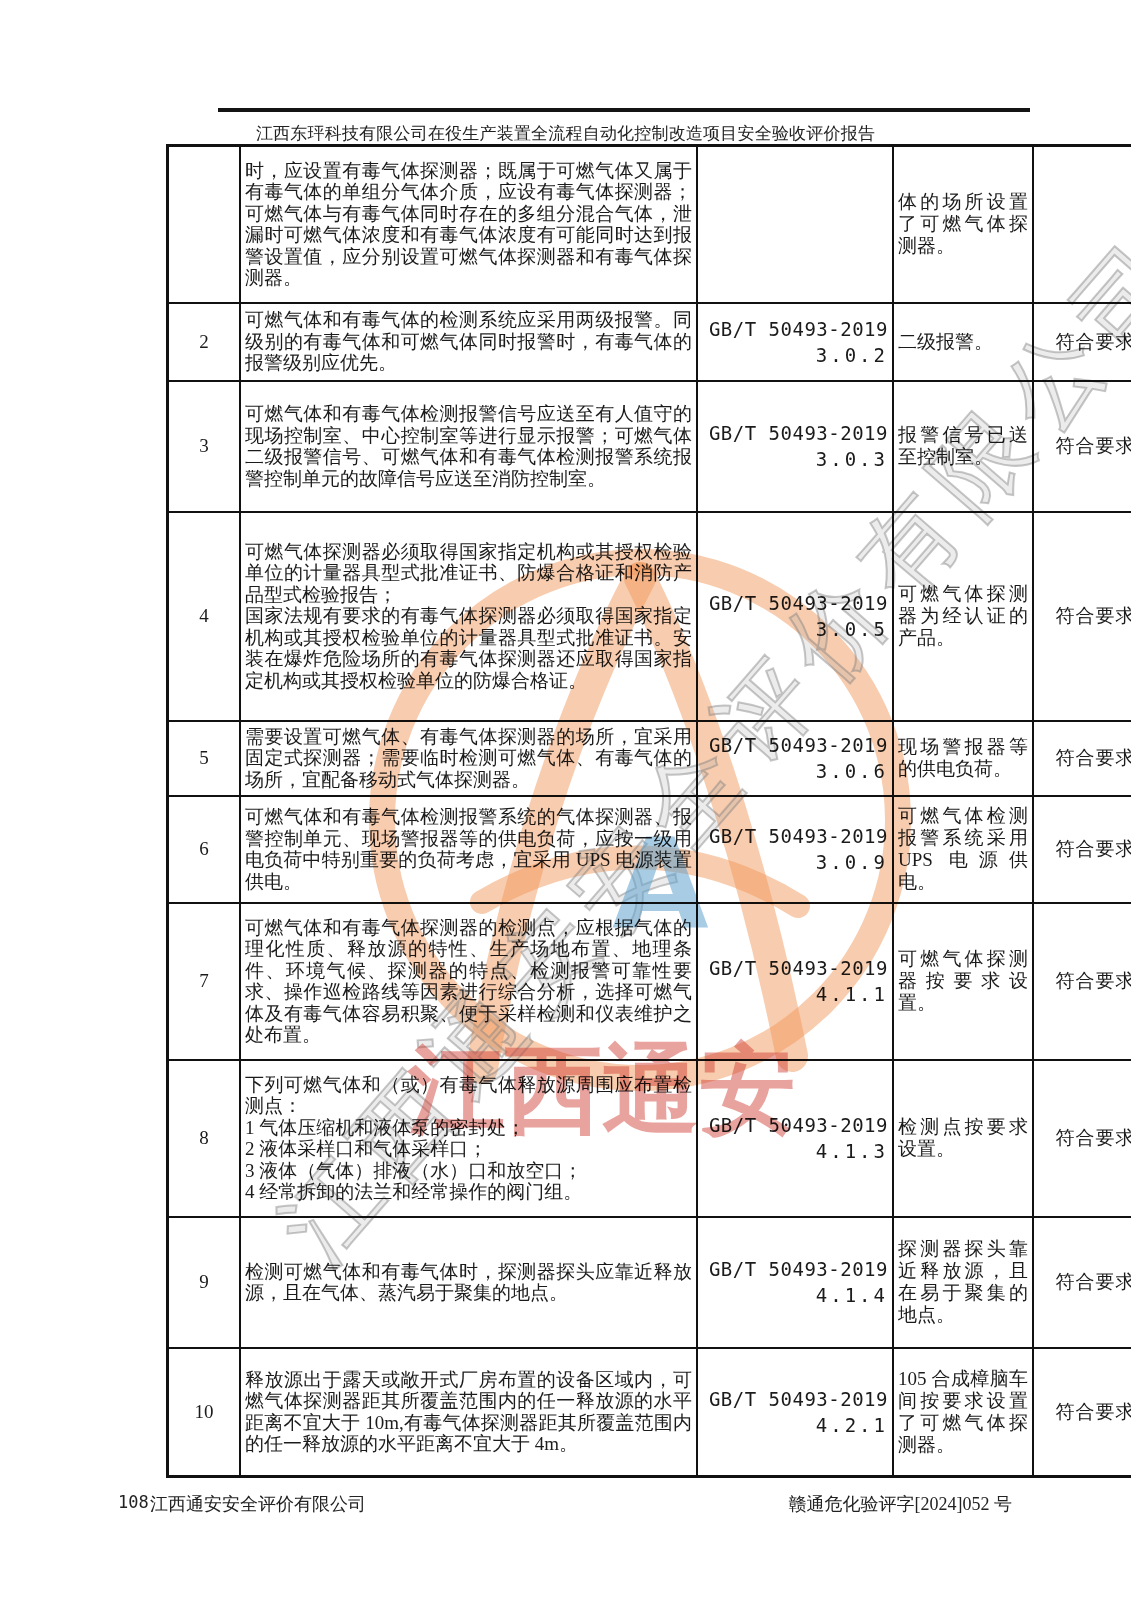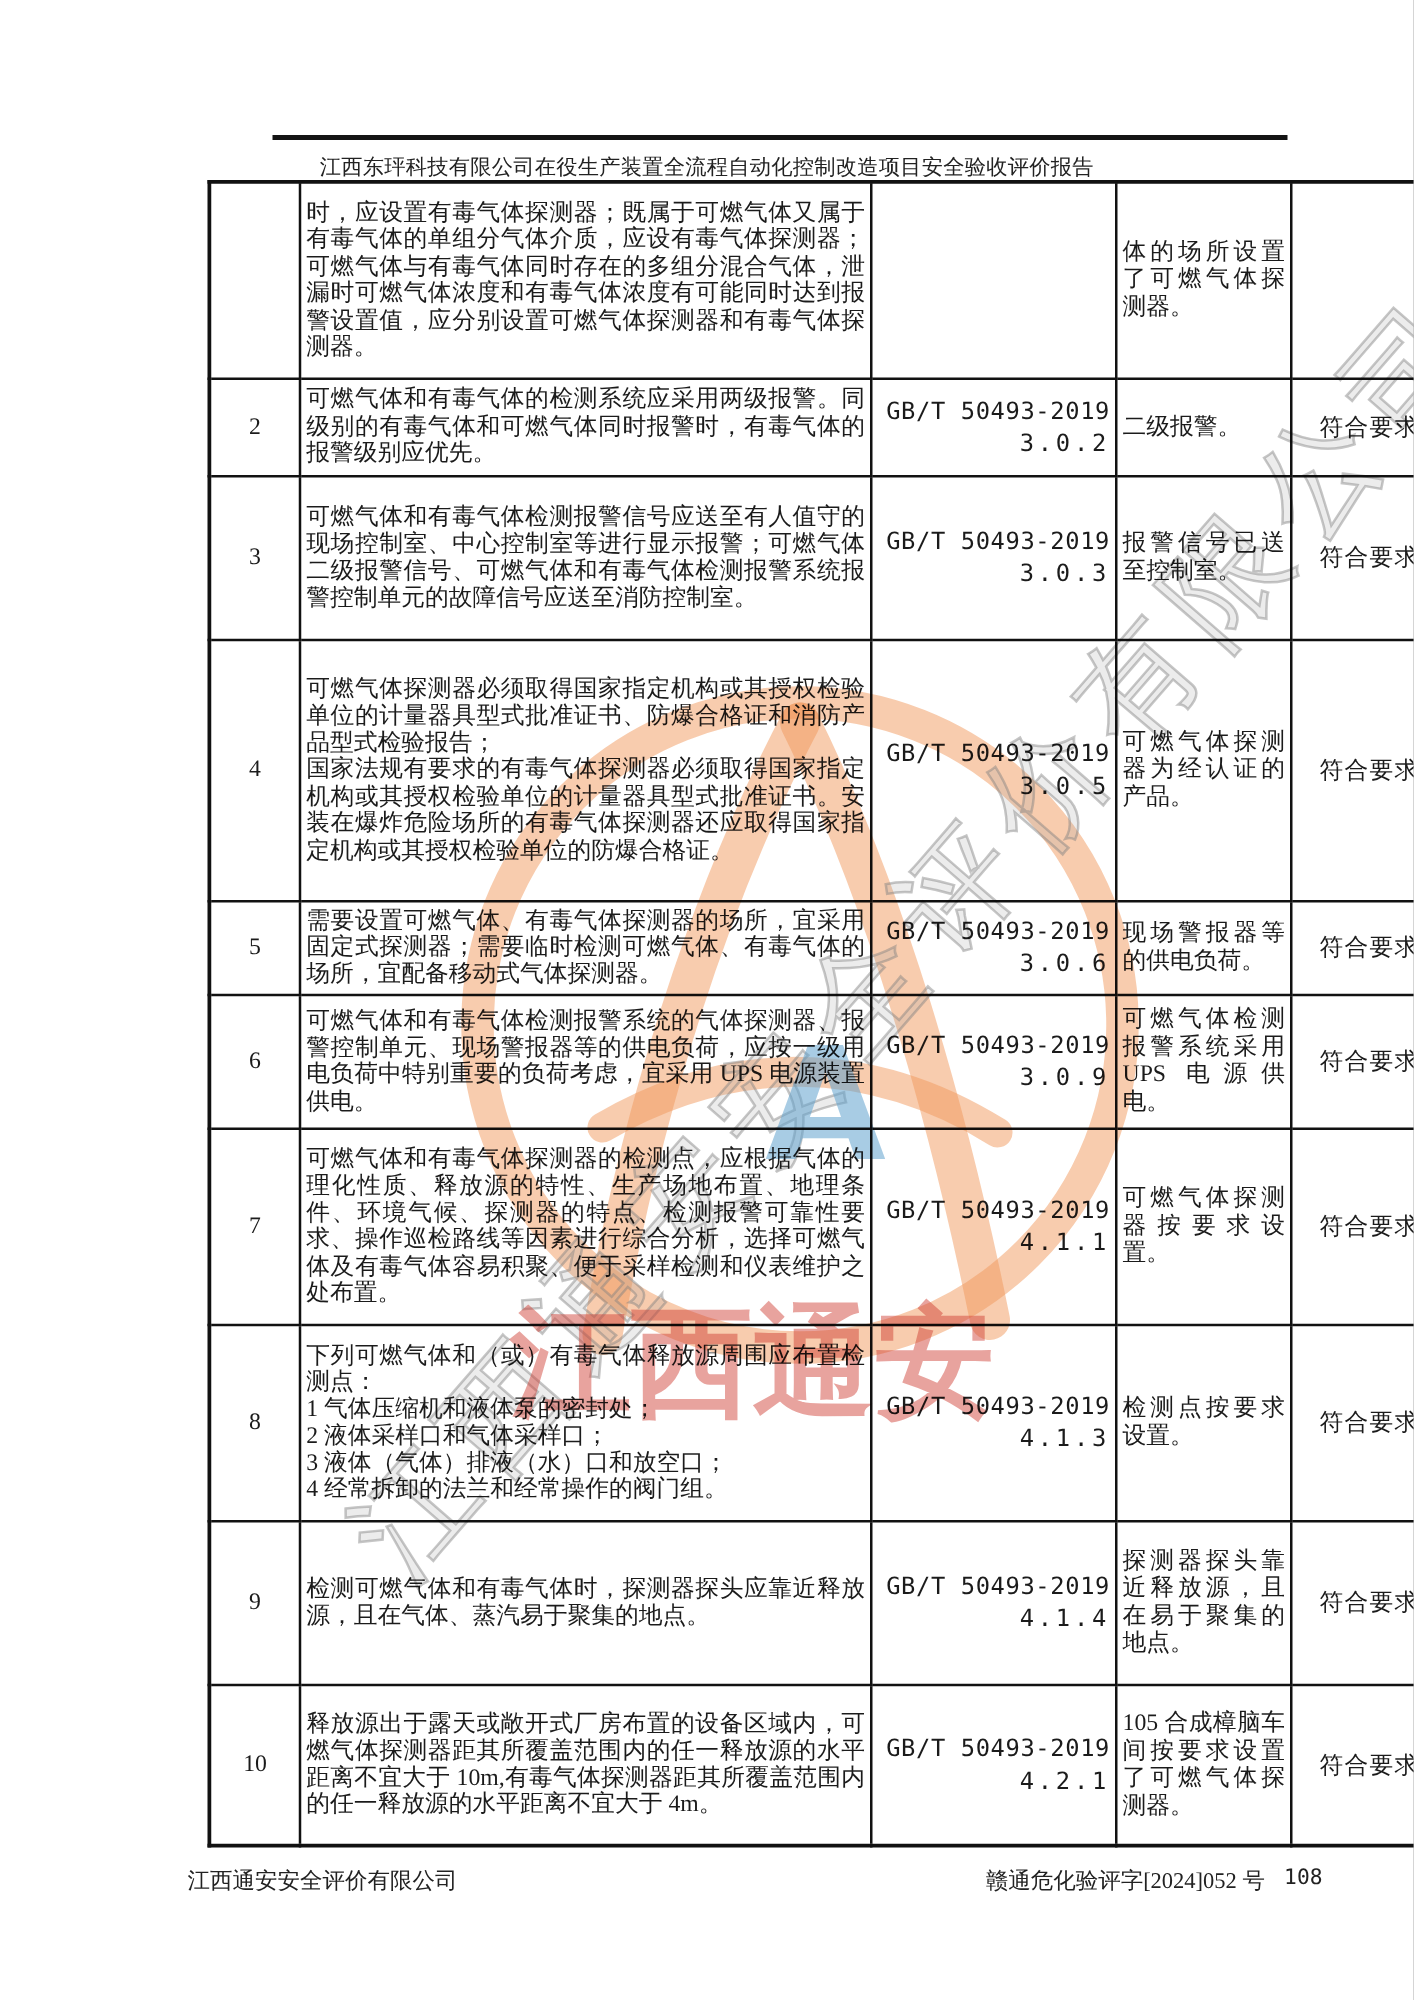--- a/index.html
+++ b/index.html
@@ -50,21 +50,21 @@
     font-size:17px;line-height:26px;letter-spacing:0.5px;}
   td.c-std .std-clause{letter-spacing:3px;}
   td.c-finding{width:130px;padding:2px 8px;text-align:justify;line-height:22px;}
   td.c-result{width:115px;text-align:center;letter-spacing:1px;}
   
   .footer{
     position:absolute;left:118px;top:1492px;width:940px;height:24px;
     font-size:18px;color:#222;
   }
   .footer .f-left{position:absolute;left:32px;top:0;}
-  .footer .f-center{position:absolute;left:0;width:940px;text-align:right;top:0;
+  .footer .f-center{position:absolute;left:0;width:940px;text-align:left;top:0;
     font-family:"DejaVu Sans Mono","Liberation Mono",monospace;font-size:17px;}
   .footer .f-right{position:absolute;right:46px;top:0;margin-left:32px;}
   
   .wm-layer{
     position:absolute;left:0;top:0;width:1131px;height:1600px;
     pointer-events:none;
     mix-blend-mode:multiply;
   }
   .wm-orange{position:absolute;left:290px;top:470px;}
   .wm-diagonal{

